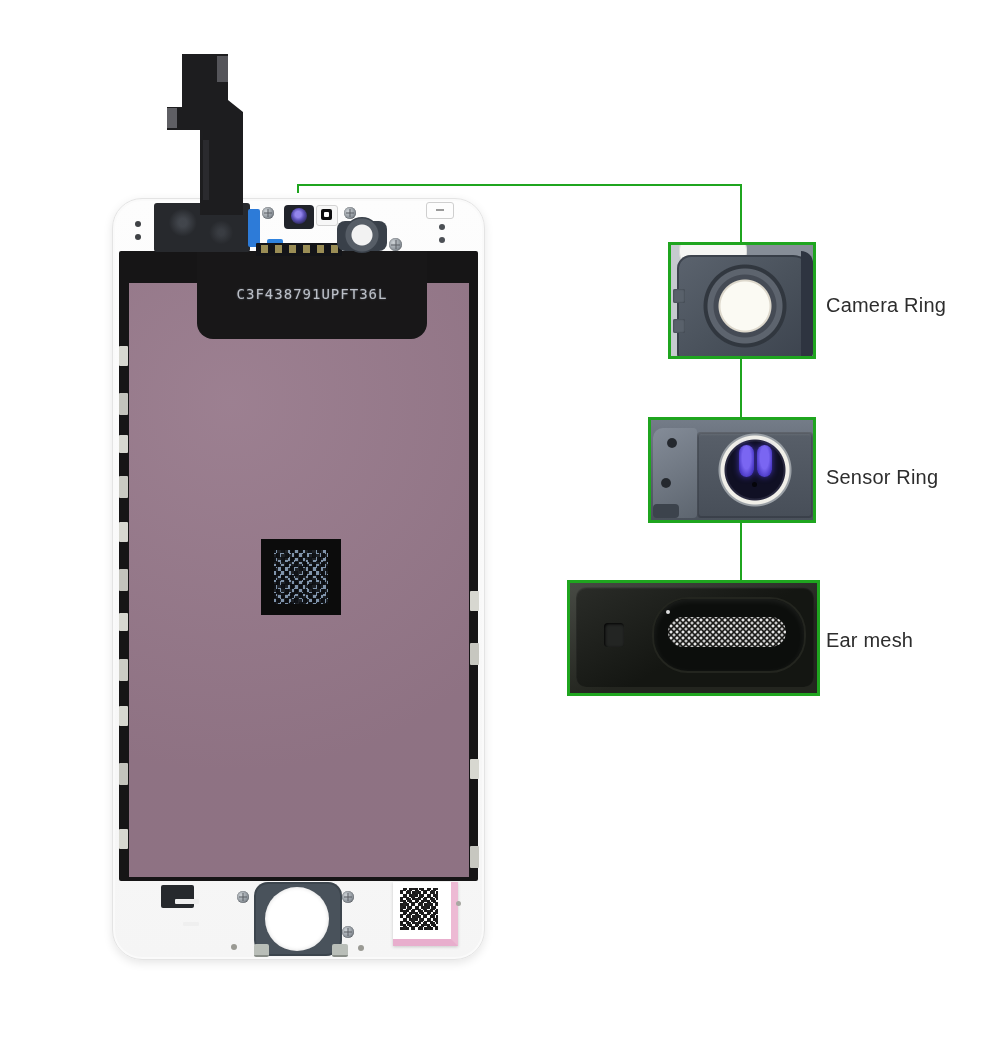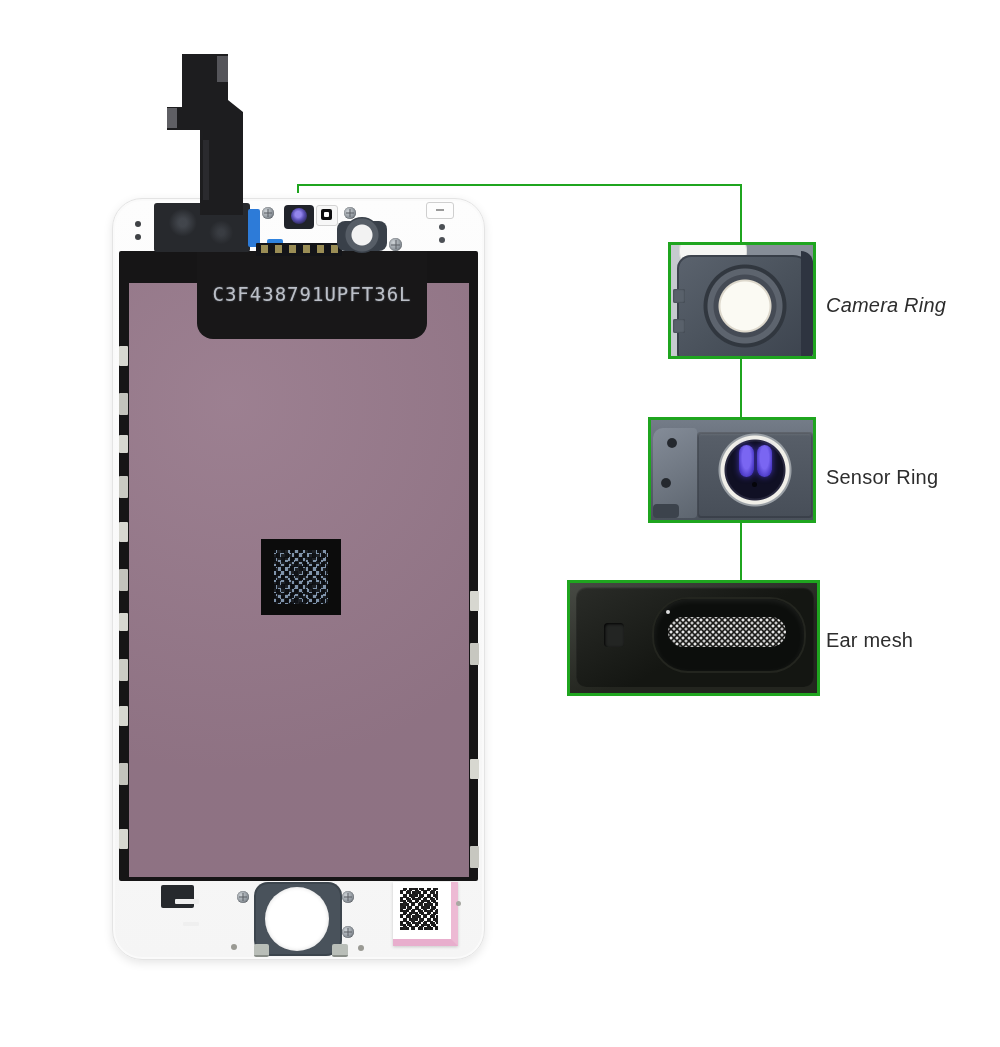--- a/index.html
+++ b/index.html
@@ -12,21 +12,21 @@
   
   .phone{position:absolute;left:112px;top:198px;width:371px;height:760px;
          background:linear-gradient(180deg,#fdfdfd,#f5f5f5);
          border:1px solid #e4e4e4;border-radius:30px;
          box-shadow:0 3px 10px rgba(0,0,0,.10), inset 0 0 0 2px #fafafa;}
   .screen{position:absolute;left:6px;top:52px;width:359px;height:630px;background:#161516;border-radius:2px;}
   .panel{position:absolute;left:16px;top:84px;width:340px;height:594px;background:#97798b;
          background-image:radial-gradient(circle at 30% 20%, rgba(255,255,255,.05), rgba(0,0,0,.06) 70%);}
   .serialtab{position:absolute;left:84px;top:52px;width:230px;height:88px;background:#181718;
              border-radius:0 0 16px 16px;text-align:center;padding-top:30px;box-sizing:border-box;}
-  .serial{font-family:"DejaVu Sans Mono",monospace;font-size:19px;line-height:27px;
+  .serial{font-family:"DejaVu Sans Mono",monospace;font-size:14px;line-height:27px;
           color:#c9ced6;letter-spacing:1px;text-shadow:0 0 2px rgba(200,210,230,.45);opacity:.92;}
 
   .qr-blue{position:absolute;left:148px;top:340px;width:80px;height:76px;background:#0c0c0c;}
   .qr-blue-inner{position:absolute;left:13px;top:11px;width:54px;height:54px;background-color:#101318;
      background-image:
        repeating-conic-gradient(rgba(12,12,14,.85) 0% 25%, rgba(0,0,0,0) 0% 50%),
        repeating-conic-gradient(#8094ab 0% 25%, rgba(128,148,171,0) 0% 50%);
      background-size:7px 7px,9px 9px;background-position:0 0,2px 3px;}
 
   .notch{position:absolute;width:9px;background:#d7d7d0;border-radius:1px;}
@@ -232,17 +232,17 @@
   </div>
 
   <div class="photo photo-ear">
     <div class="ear-gasket"></div>
     <div class="ear-oval"></div>
     <div class="ear-mesh"></div>
     <div class="ear-slot"></div>
     <div class="ear-speck"></div>
   </div>
 
-  <div class="callout-label" style="top:294px;font-style:italic;">Camera Ring</div>
+  <div class="callout-label" style="top:294px;">Camera Ring</div>
   <div class="callout-label" style="top:466px;">Sensor Ring</div>
   <div class="callout-label" style="top:629px;text-align:right;">Ear mesh</div>
 
 </div>
 
 </body></html>

